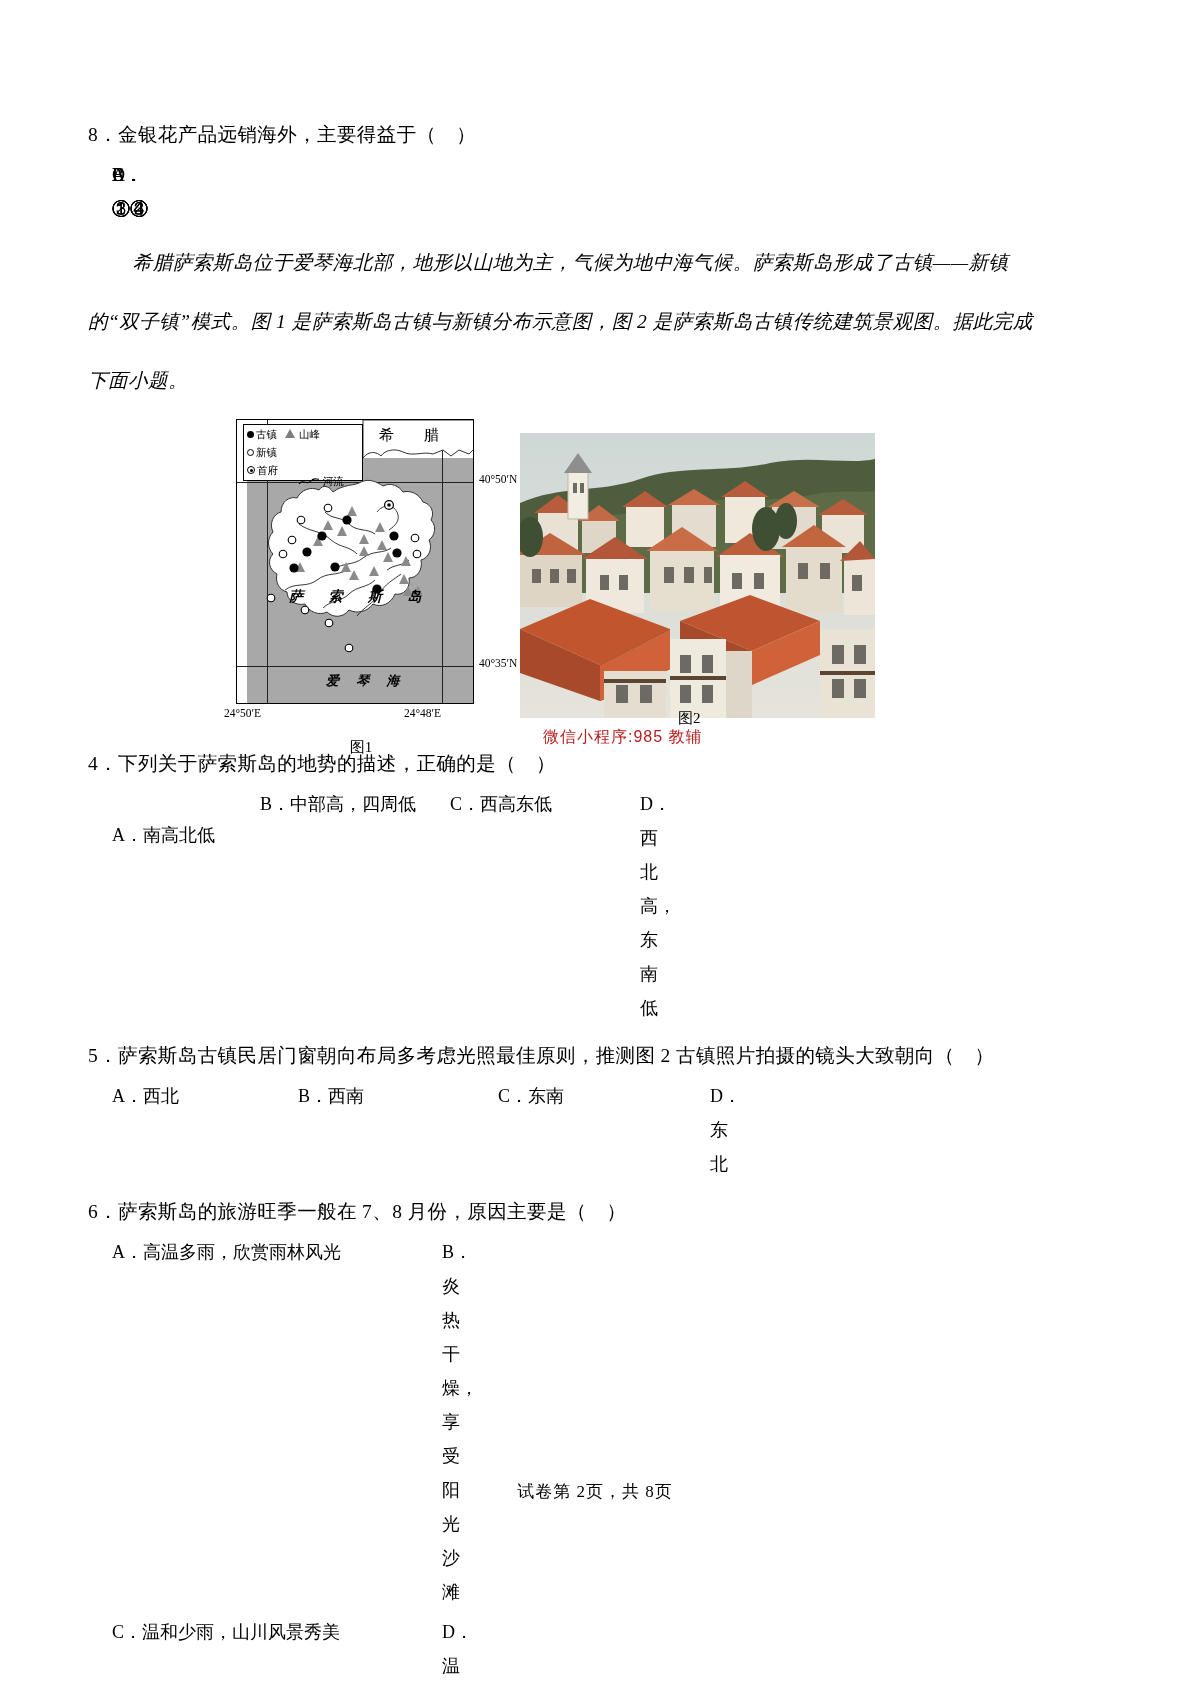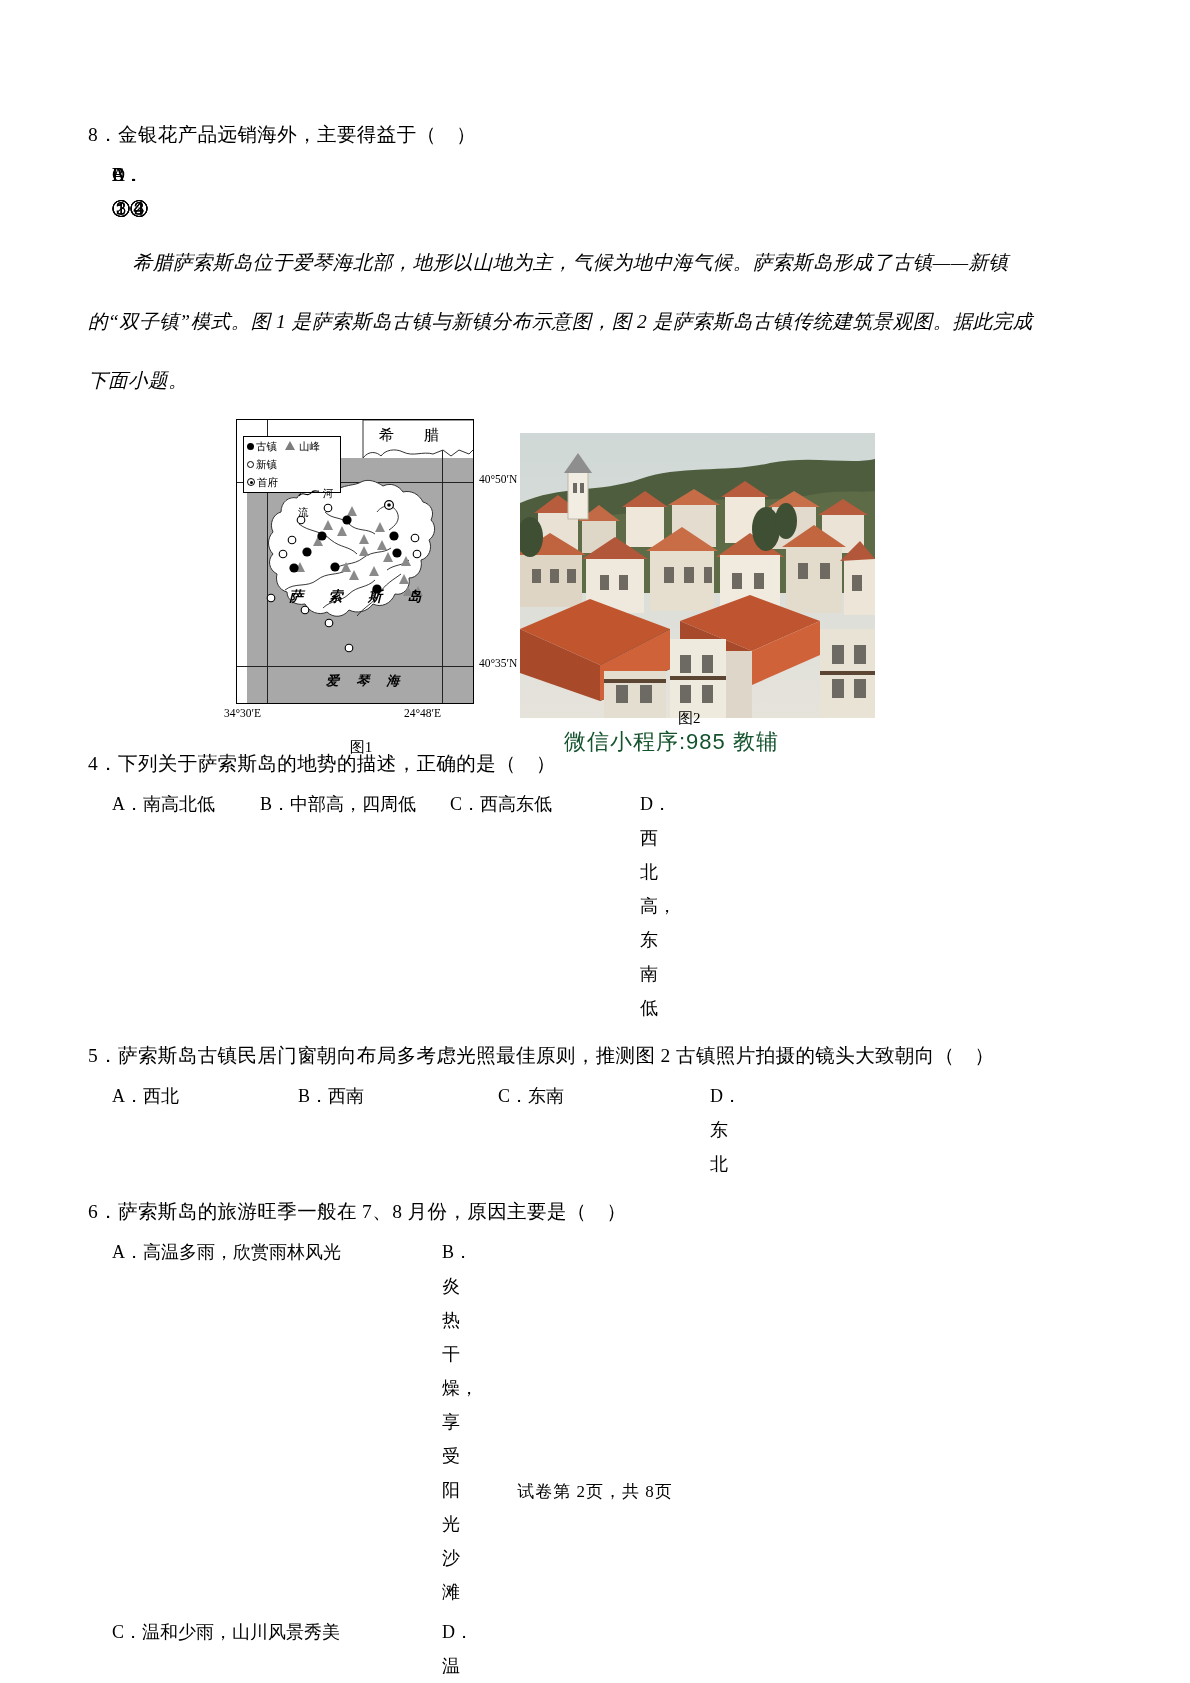--- a/index.html
+++ b/index.html
@@ -55,21 +55,21 @@
     position:relative; width:238px; height:285px;
     border:1.3px solid #000;
     background:#ffffff;
     box-sizing:border-box;
     overflow:hidden;
   }
   .sea { position:absolute; left:10px; top:38px; right:0px; bottom:0px; background:#a8a8a8; }
   .grat-h { position:absolute; height:1.2px; background:#222; left:0; right:0; }
   .grat-v { position:absolute; width:1.2px; background:#222; top:0; bottom:0; }
   .legend {
-    position:absolute; left:6px; top:16px; width:98px; height:57px;
+    position:absolute; left:6px; top:4px; width:120px; height:57px;
     border:1.2px solid #000; background:#fff; z-index:6;
     font-size:10.5px; line-height:18px; padding:1px 3px; box-sizing:border-box;
   }
   .legend .row { display:flex; align-items:center; white-space:nowrap; }
   .legend .lbl { margin-right:8px; }
   .dot-f { display:inline-block; width:7px; height:7px; border-radius:50%; background:#000; margin-right:2px; }
   .dot-o { display:inline-block; width:7px; height:7px; border-radius:50%; background:#fff; border:1.1px solid #000; margin-right:2px; box-sizing:border-box;}
   .dot-c { display:inline-block; width:8px; height:8px; border-radius:50%; background:#fff; border:1.1px solid #000; margin-right:2px; position:relative; box-sizing:border-box;}
   .dot-c::after{ content:""; position:absolute; left:1.6px; top:1.6px; width:3px; height:3px; border-radius:50%; background:#000; }
   .tri { display:inline-block; width:0;height:0;border-left:5px solid transparent;border-right:5px solid transparent;border-bottom:9px solid #7d7d7d; margin-right:4px;}
@@ -77,22 +77,22 @@
   .maplabel-island { position:absolute; left:52px; top:168px; font-size:14px; letter-spacing:11px; z-index:5; font-weight:600; font-style:italic;}
   .maplabel-aegean { position:absolute; left:89px; top:252px; font-size:13px; letter-spacing:7px; z-index:5; font-weight:600; font-style:italic;}
   .coordN { position:absolute; font-size:11.5px; white-space:nowrap; }
   .coordE { position:absolute; font-size:11.5px; white-space:nowrap; }
   .figcap { text-align:center; font-size:15px; margin-top:22px; }
 
   
   .photo1 { position:absolute; left:432px; top:22px; width:355px; height:285px; overflow:hidden; border:0; }
 
   .watermark {
-    position:absolute; left:476px; top:316px;
-    font-size:22px; color:#14532d; letter-spacing:1px;
+    position:absolute; left:455px; top:316px;
+    font-size:16px; color:#b91c1c; letter-spacing:1px;
     font-family:"Liberation Sans",sans-serif;
   }
 
   .footer { position:absolute; left:0; right:0; top:1480px; text-align:center; font-size:17px; letter-spacing:1px;}
 </style>
 </head>
 <body>
 
 <div class="page">
   <div class="content">
@@ -212,21 +212,21 @@
             </div>
           </div>
 
           <div class="maplabel-greece">希  腊</div>
           <div class="maplabel-island">萨 索 斯 岛</div>
           <div class="maplabel-aegean">爱 琴 海</div>
         </div>
 
         <div class="coordN" style="left:243px; top:54px;">40°50′N</div>
         <div class="coordN" style="left:243px; top:238px;">40°35′N</div>
-        <div class="coordE" style="left:-12px; top:288px;">34°30′E</div>
+        <div class="coordE" style="left:-12px; top:288px;">24°50′E</div>
         <div class="coordE" style="left:168px; top:288px;">24°48′E</div>
         <div class="figcap" style="margin-top:34px;">图1</div>
       </div>
 
       <div class="photo1">
         <svg width="355" height="285" viewBox="0 0 355 285">
           <defs>
             <linearGradient id="skyg" x1="0" y1="0" x2="0" y2="1">
               <stop offset="0%" stop-color="#cfd8d6"></stop>
                 <stop offset="100%" stop-color="#e6e3db"></stop>
@@ -335,21 +335,21 @@
           </g>
         </svg>
       </div>
 
       <div class="watermark">微信小程序:985 教辅</div>
       <div style="position:absolute; left:590px; top:298px; font-size:15px;">图2</div>
     </div>
 
     <p class="q-line" style="margin-top:6px;">4．下列关于萨索斯岛的地势的描述，正确的是（　）</p>
     <div class="opts">
-      <span class="opt" style="margin-left:24px;width:148px;">A．南高北低</span>
+      <span class="opt" style="margin-left:24px;width:148px;margin-top:31px;">A．南高北低</span>
       <span class="opt" style="width:190px;">B．中部高，四周低</span>
       <span class="opt" style="width:190px;">C．西高东低</span>
       <span class="opt">D．西北高，东南低</span>
     </div>
 
     <p class="q-line" style="margin-top:14px;">5．萨索斯岛古镇民居门窗朝向布局多考虑光照最佳原则，推测图 2 古镇照片拍摄的镜头大致朝向（　）</p>
     <div class="opts">
       <span class="opt" style="margin-left:24px;width:186px;">A．西北</span>
       <span class="opt" style="width:200px;">B．西南</span>
       <span class="opt" style="width:212px;">C．东南</span>

